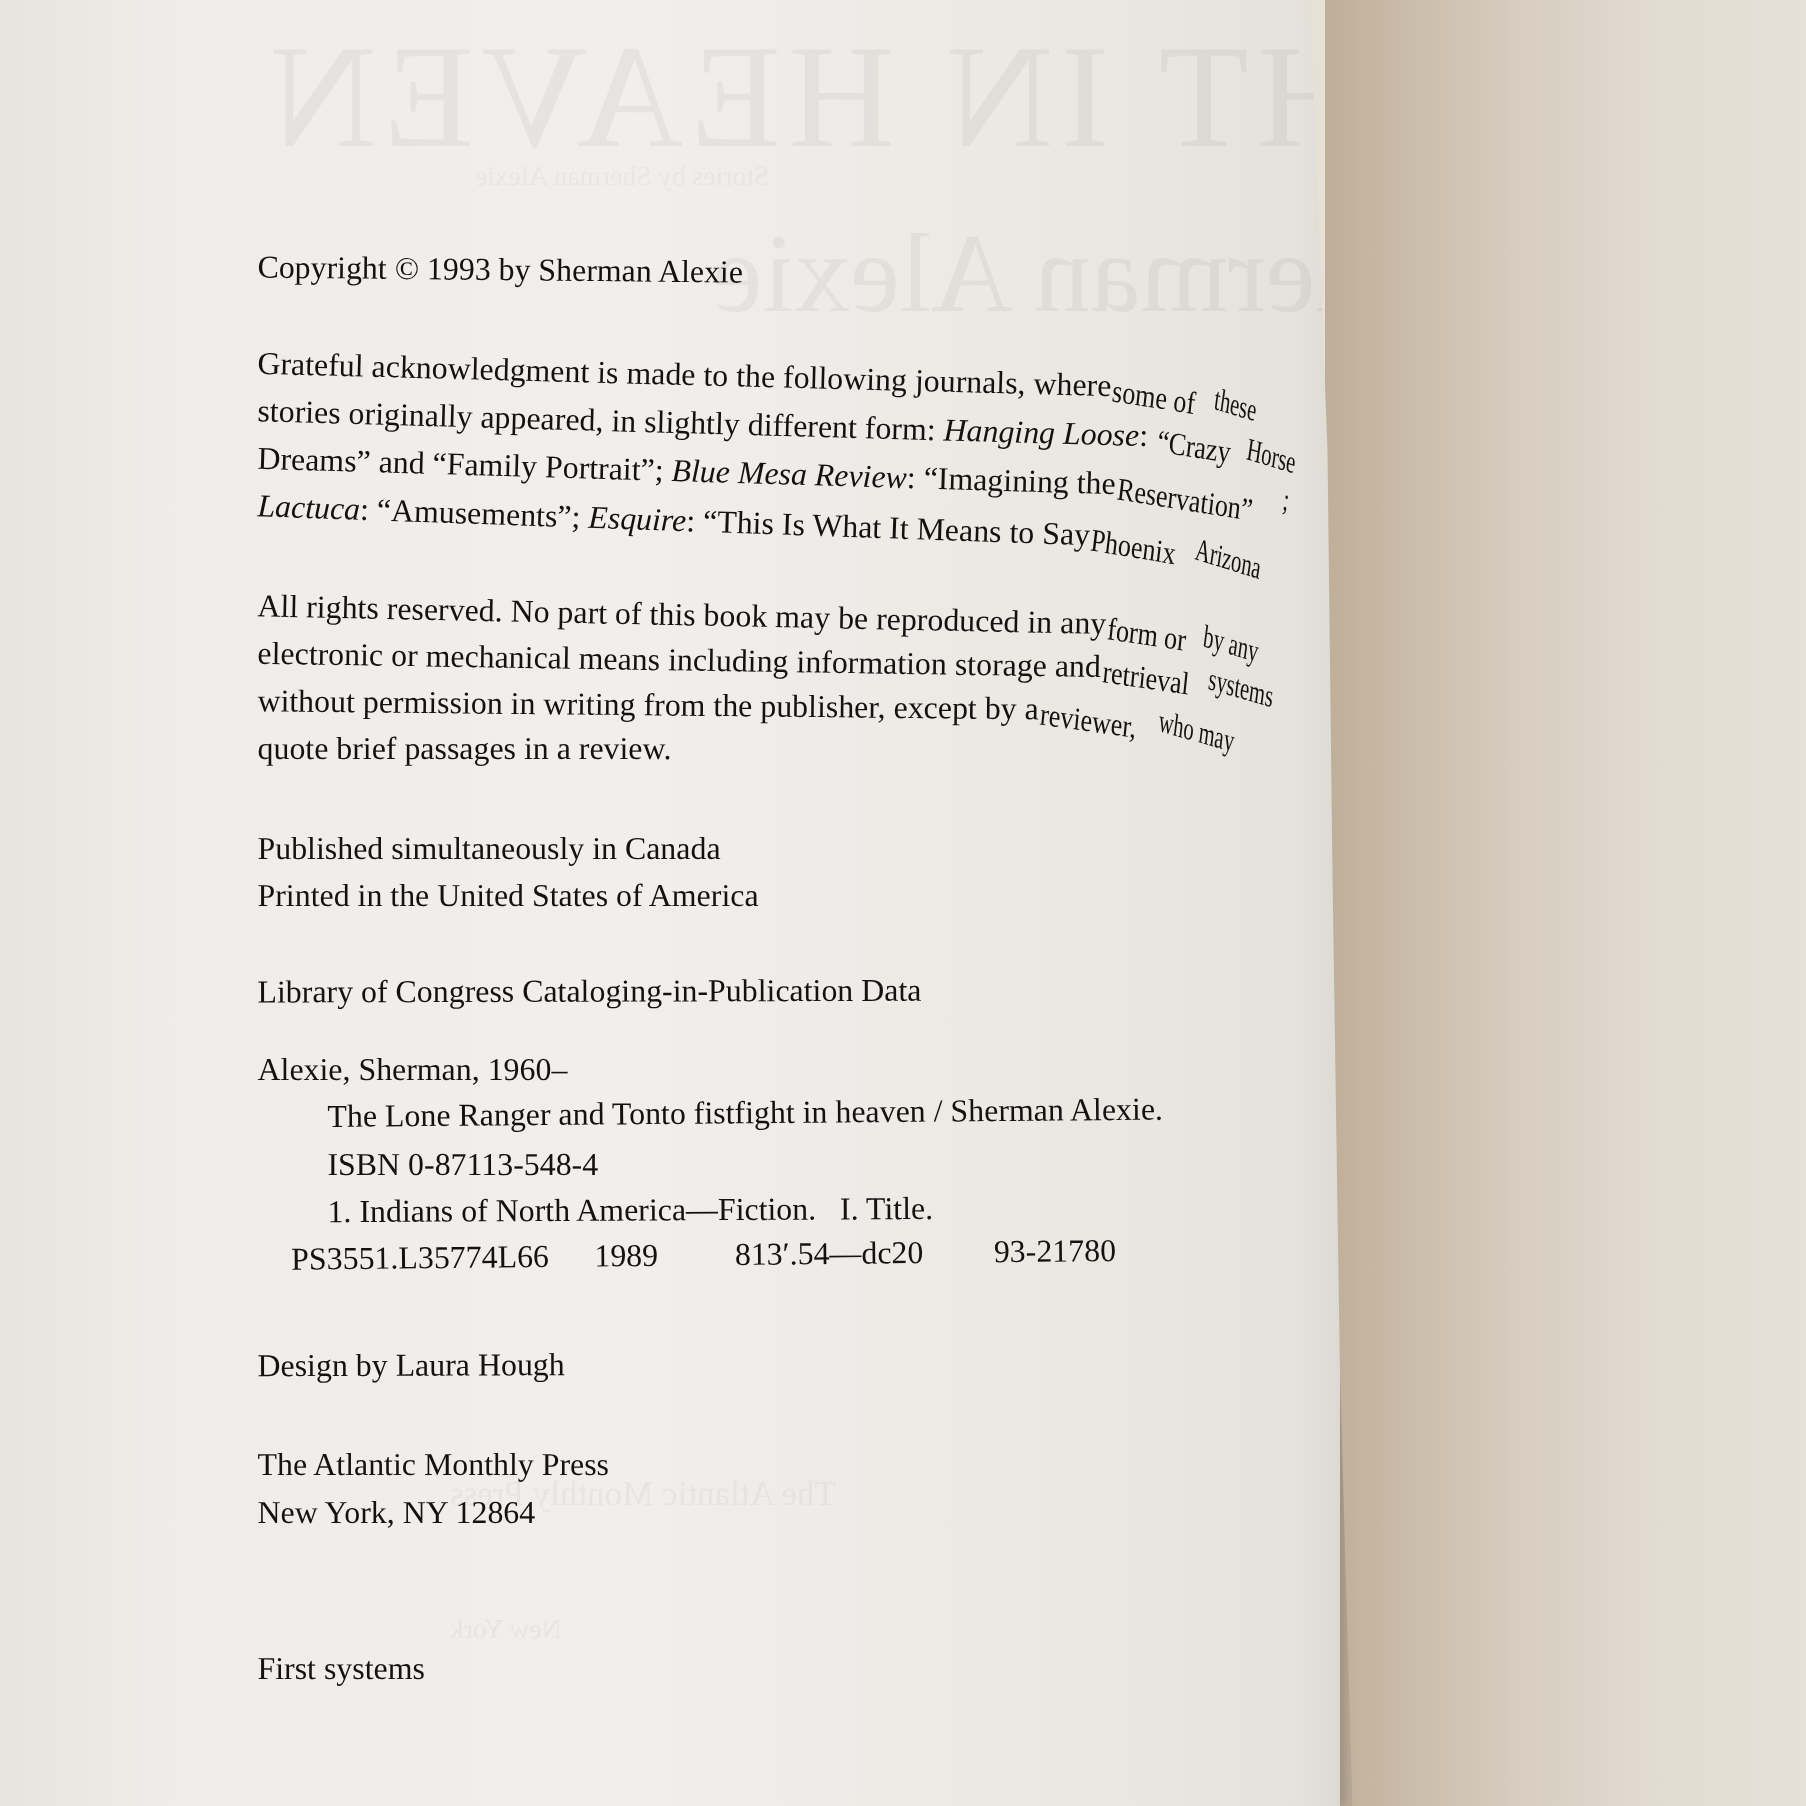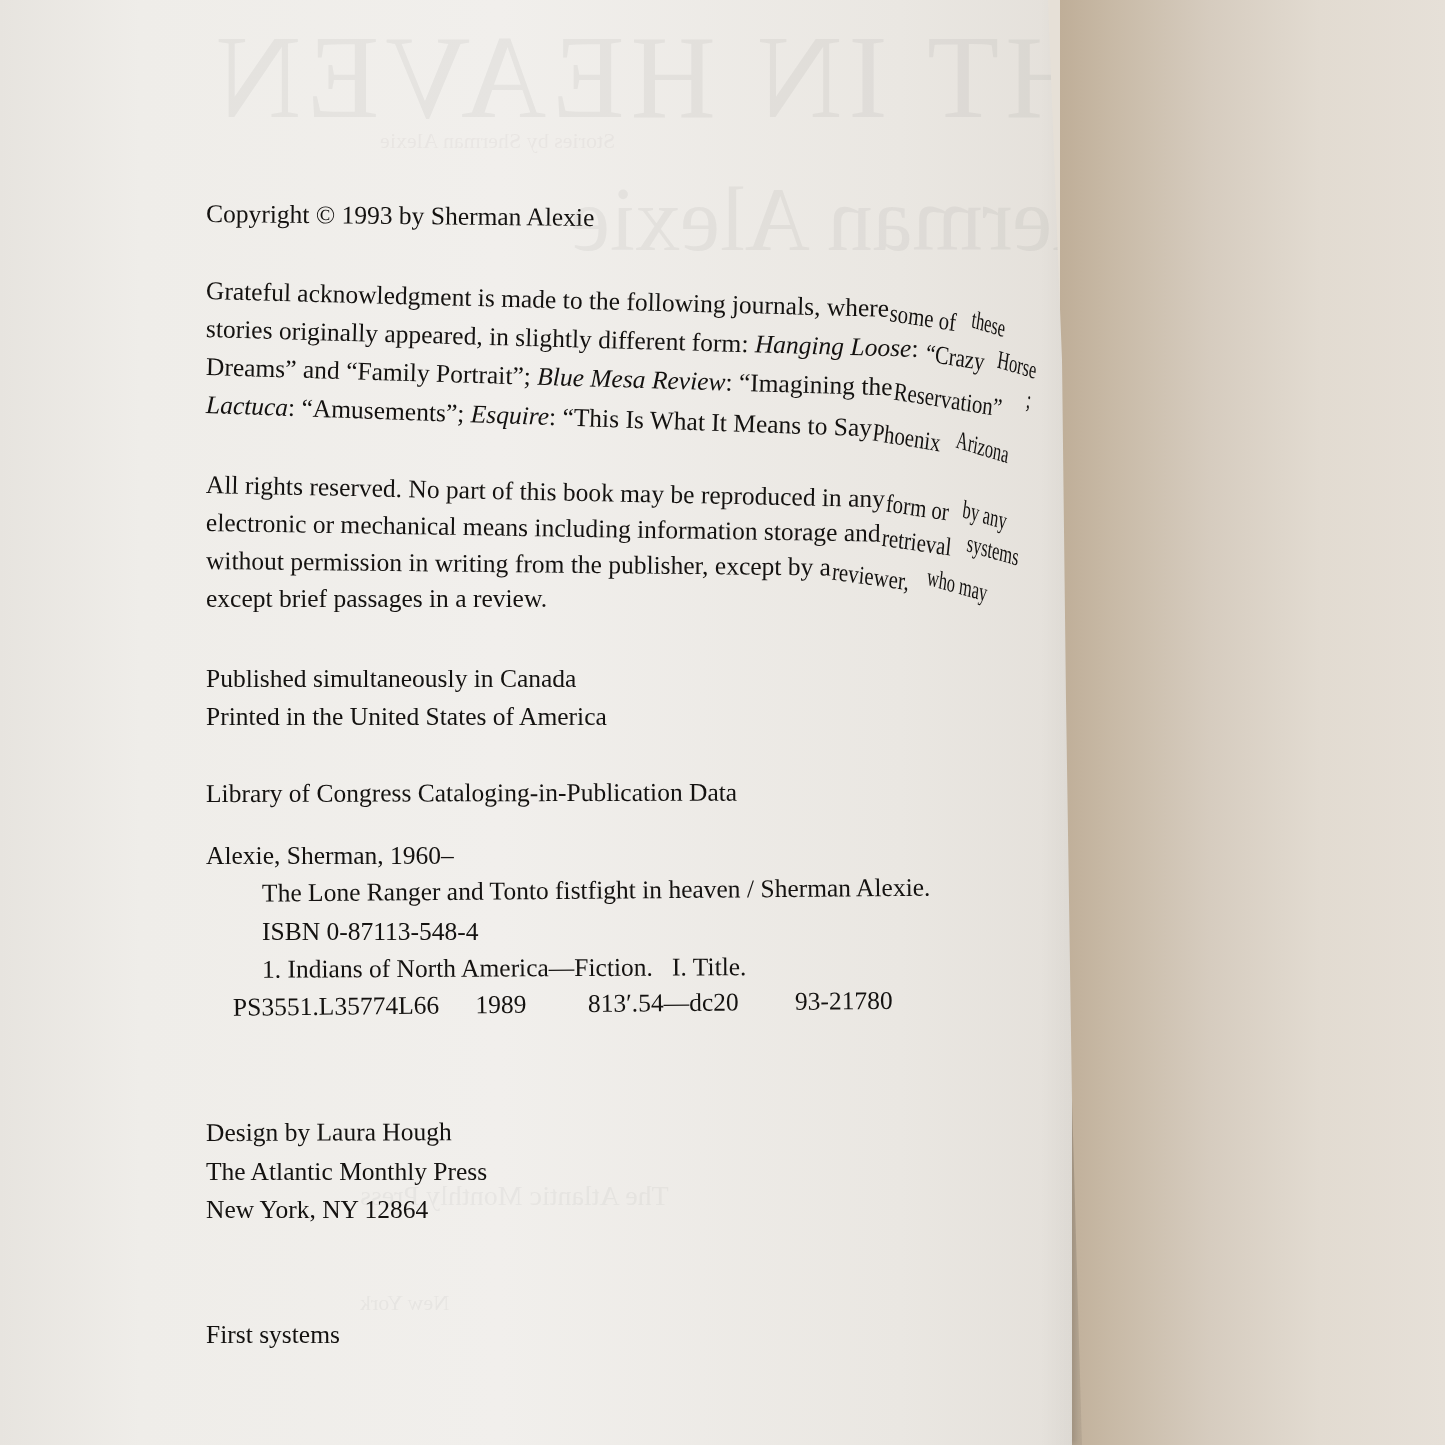--- a/index.html
+++ b/index.html
@@ -126,21 +126,21 @@
     <span class="line" style="transform: rotate(1.5deg);"><span>Grateful acknowledgment is made to the following journals, where</span><span class="tail tail-s1"> some of</span><span class="tail tail-s2"> these</span></span>
     <span class="line" style="transform: rotate(1.6deg);"><span>stories originally appeared, in slightly different form: </span><span class="em">Hanging Loose</span><span>: </span><span class="tail tail-s1">“Crazy</span><span class="tail tail-s2"> Horse</span></span>
     <span class="line" style="transform: rotate(1.7deg);"><span>Dreams” and “Family Portrait”; </span><span class="em">Blue Mesa Review</span><span>: “Imagining the</span><span class="tail tail-s1"> Reservation”</span><span class="tail tail-s2">;</span></span>
     <span class="line" style="transform: rotate(2.0deg);"><span class="em">Lactuca</span><span>: “Amusements”; </span><span class="em">Esquire</span><span>: “This Is What It Means to Say</span><span class="tail tail-s1"> Phoenix</span><span class="tail tail-s2"> Arizona</span></span>
   </div>
 
   <div class="text-block" style="top:466px;">
     <span class="line" style="transform: rotate(1.2deg);"><span>All rights reserved. No part of this book may be reproduced in any</span><span class="tail tail-s1"> form or</span><span class="tail tail-s2"> by any</span></span>
     <span class="line" style="transform: rotate(0.9deg);"><span>electronic or mechanical means including information storage and</span><span class="tail tail-s1"> retrieval</span><span class="tail tail-s2"> systems</span></span>
     <span class="line" style="transform: rotate(0.6deg);"><span>without permission in writing from the publisher, except by a</span><span class="tail tail-s1"> reviewer,</span><span class="tail tail-s2"> who may</span></span>
-    <span class="line">except brief passages in a review.</span>
+    <span class="line">quote brief passages in a review.</span>
   </div>
 
   <div class="text-block" style="top:660px;">
     <span class="line">Published simultaneously in Canada</span>
     <span class="line">Printed in the United States of America</span>
   </div>
 
   <div class="text-block" style="top:775px;">
     <span class="line" style="transform: rotate(-0.15deg);">Library of Congress Cataloging-in-Publication Data</span>
   </div>
@@ -151,21 +151,21 @@
     <span class="line indent">ISBN 0-87113-548-4</span>
     <span class="line indent" style="transform: rotate(-0.3deg);"><span style="white-space: pre;">1. Indians of North America—Fiction.   I. Title.</span></span>
     <span class="line cip-call" style="transform: rotate(-0.6deg);">
       <span>PS3551.L35774L66</span>
       <span style="margin-left:30px;">1989</span>
       <span style="margin-left:55px;">813′.54—dc20</span>
       <span style="margin-left:50px;">93-21780</span>
     </span>
   </div>
 
-  <div class="text-block" style="top:1074px;margin-top:40px;">
+  <div class="text-block" style="top:1074px;">
     <span class="line" style="transform: rotate(-0.2deg);">Design by Laura Hough</span>
   </div>
 
   <div class="text-block" style="top:1153px;">
     <span class="line">The Atlantic Monthly Press</span>
     <span class="line">New York, NY 12864</span>
   </div>
 
   <div class="text-block" style="top:1316px;">
     <span class="line">First systems</span>

